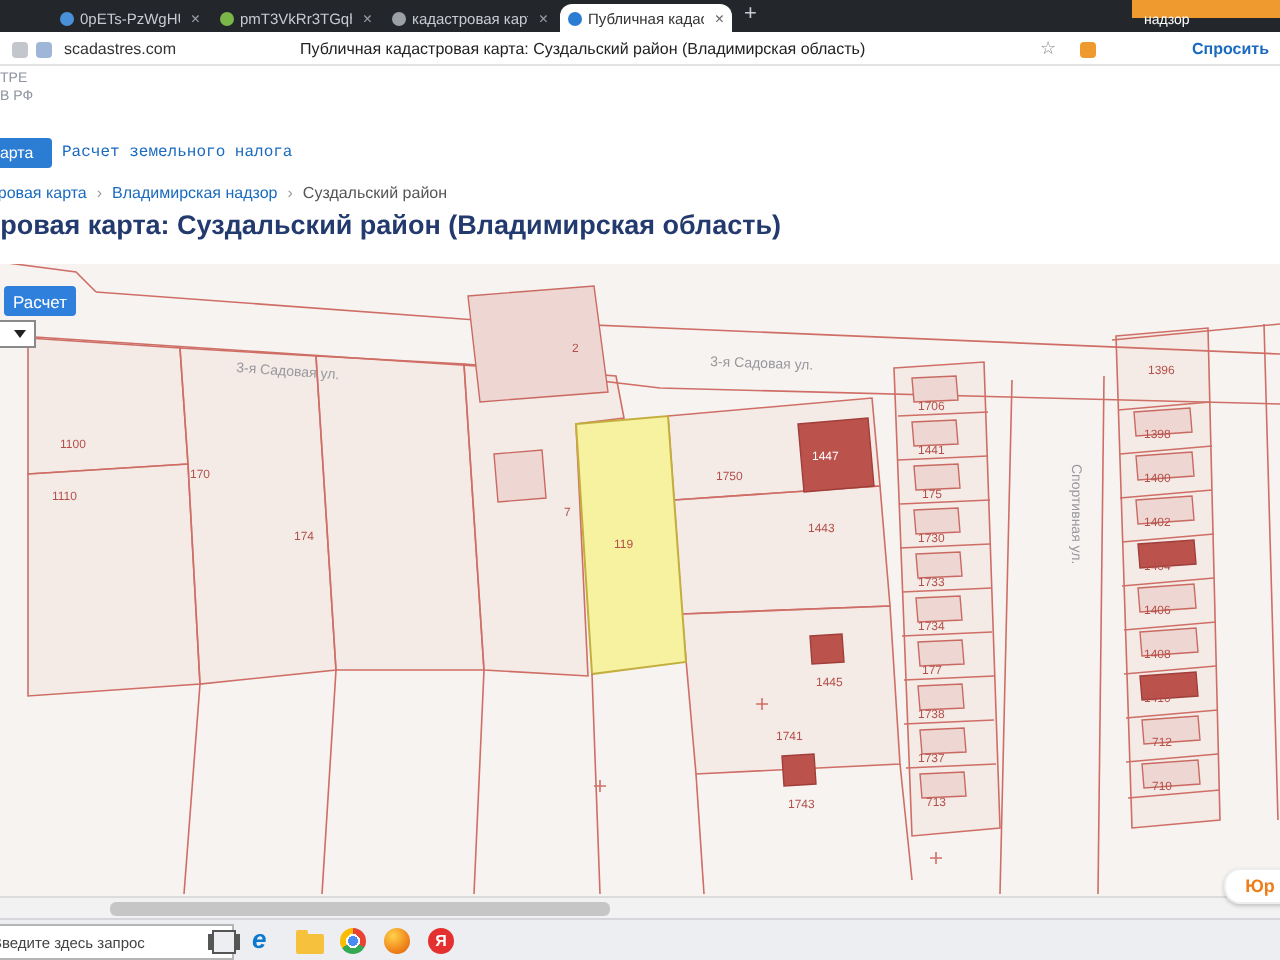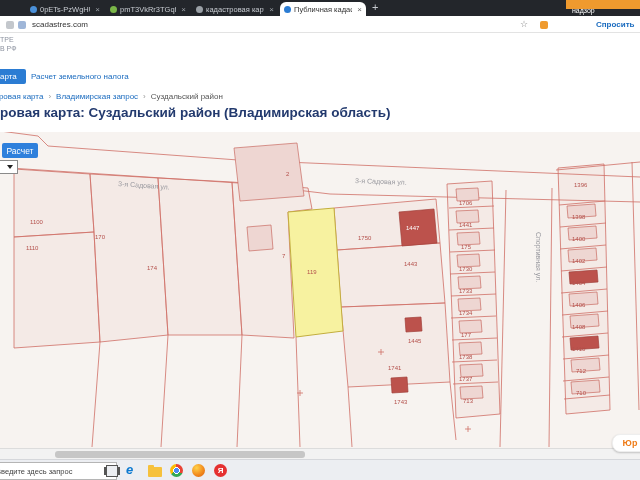--- a/index.html
+++ b/index.html
@@ -29,21 +29,21 @@
   .star{position:absolute;left:520px;top:3px;font-size:9px;color:#888;}
   .extorange{position:absolute;left:540px;top:5px;width:8px;height:8px;background:#ef9a2e;border-radius:2px;}
   .ask{position:absolute;left:596px;top:4px;font-size:8px;color:#1a6bbf;white-space:nowrap;font-weight:bold;}
 
   
   .page{position:absolute;left:0;top:33px;width:640px;height:415px;background:#fff;overflow:hidden;}
   .logo1{position:absolute;left:0;top:3px;font-size:7px;color:#8d93a0;}
   .logo2{position:absolute;left:0;top:12px;font-size:7px;color:#8d93a0;}
   .map-btn{position:absolute;left:-14px;top:36px;width:40px;height:15px;background:#2b7cd3;color:#fff;
            font-size:8px;border-radius:2px;display:flex;align-items:center;justify-content:center;overflow:hidden;}
-  .tax-link{position:absolute;left:31px;top:39px;font-size:8px;color:#1a6bbf;}
+  .tax-link{position:absolute;left:31px;top:39px;font-size:8px;color:#1a6bbf;font-family:Liberation Mono, monospace;}
   .crumbs{position:absolute;left:-27px;top:59px;display:flex;gap:5px;font-size:8px;white-space:nowrap;}
   .crumb{color:#1a6bbf;} .crumb.last{color:#555;text-align:center;} .sep{color:#999;}
   .ptitle{position:absolute;left:-46px;top:72px;font-size:13.5px;font-weight:bold;color:#233a6e;white-space:nowrap;}
   .find-btn{position:absolute;left:2px;top:110px;width:36px;height:15px;background:#2f80dc;color:#fff;
             font-size:8.5px;border:0;border-radius:2px;z-index:5;display:flex;align-items:center;justify-content:center;}
   .dropdown{position:absolute;left:-40px;top:127px;width:58px;height:14px;background:#fff;
             border:1px solid #8a8a8a;z-index:5;box-sizing:border-box;}
   .dropdown .caret{position:absolute;right:4px;top:4px;width:0;height:0;border-left:3px solid transparent;
             border-right:3px solid transparent;border-top:4px solid #222;}
 
@@ -116,35 +116,36 @@
     </div>
     <div class="newtab">+</div>
     <div class="orange-win"></div>
     <div class="bg-win-title">надзор</div>
   </div>
 
   <div class="addressbar">
     <span class="ext1"></span>
     <span class="ext2"></span>
     <span class="url">scadastres.com</span>
+    <span class="pgtitle">Публичная кадастровая карта: Суздальский район (Владимирская область)</span>
     <span class="star">☆</span>
     <span class="extorange"></span>
     <span class="ask">Спросить</span>
   </div>
 
   <div class="page">
     <div class="logo1">ТРЕ</div>
     <div class="logo2">В РФ</div>
     <div class="map-btn">Карта</div>
     <div class="tax-link">Расчет земельного налога</div>
 
     <div class="crumbs">
       <span class="crumb">Кадастровая карта</span>
       <span class="sep">›</span>
-      <span class="crumb">Владимирская запрос</span>
+      <span class="crumb">Владимирская надзор</span>
       <span class="sep">›</span>
       <span class="crumb last">Суздальский район</span>
     </div>
 
     <div class="ptitle">Кадастровая карта: Суздальский район (Владимирская область)</div>
 
     <div class="find-btn">Расчет</div>
     <div class="dropdown">
       <span class="caret"></span>
     </div>

